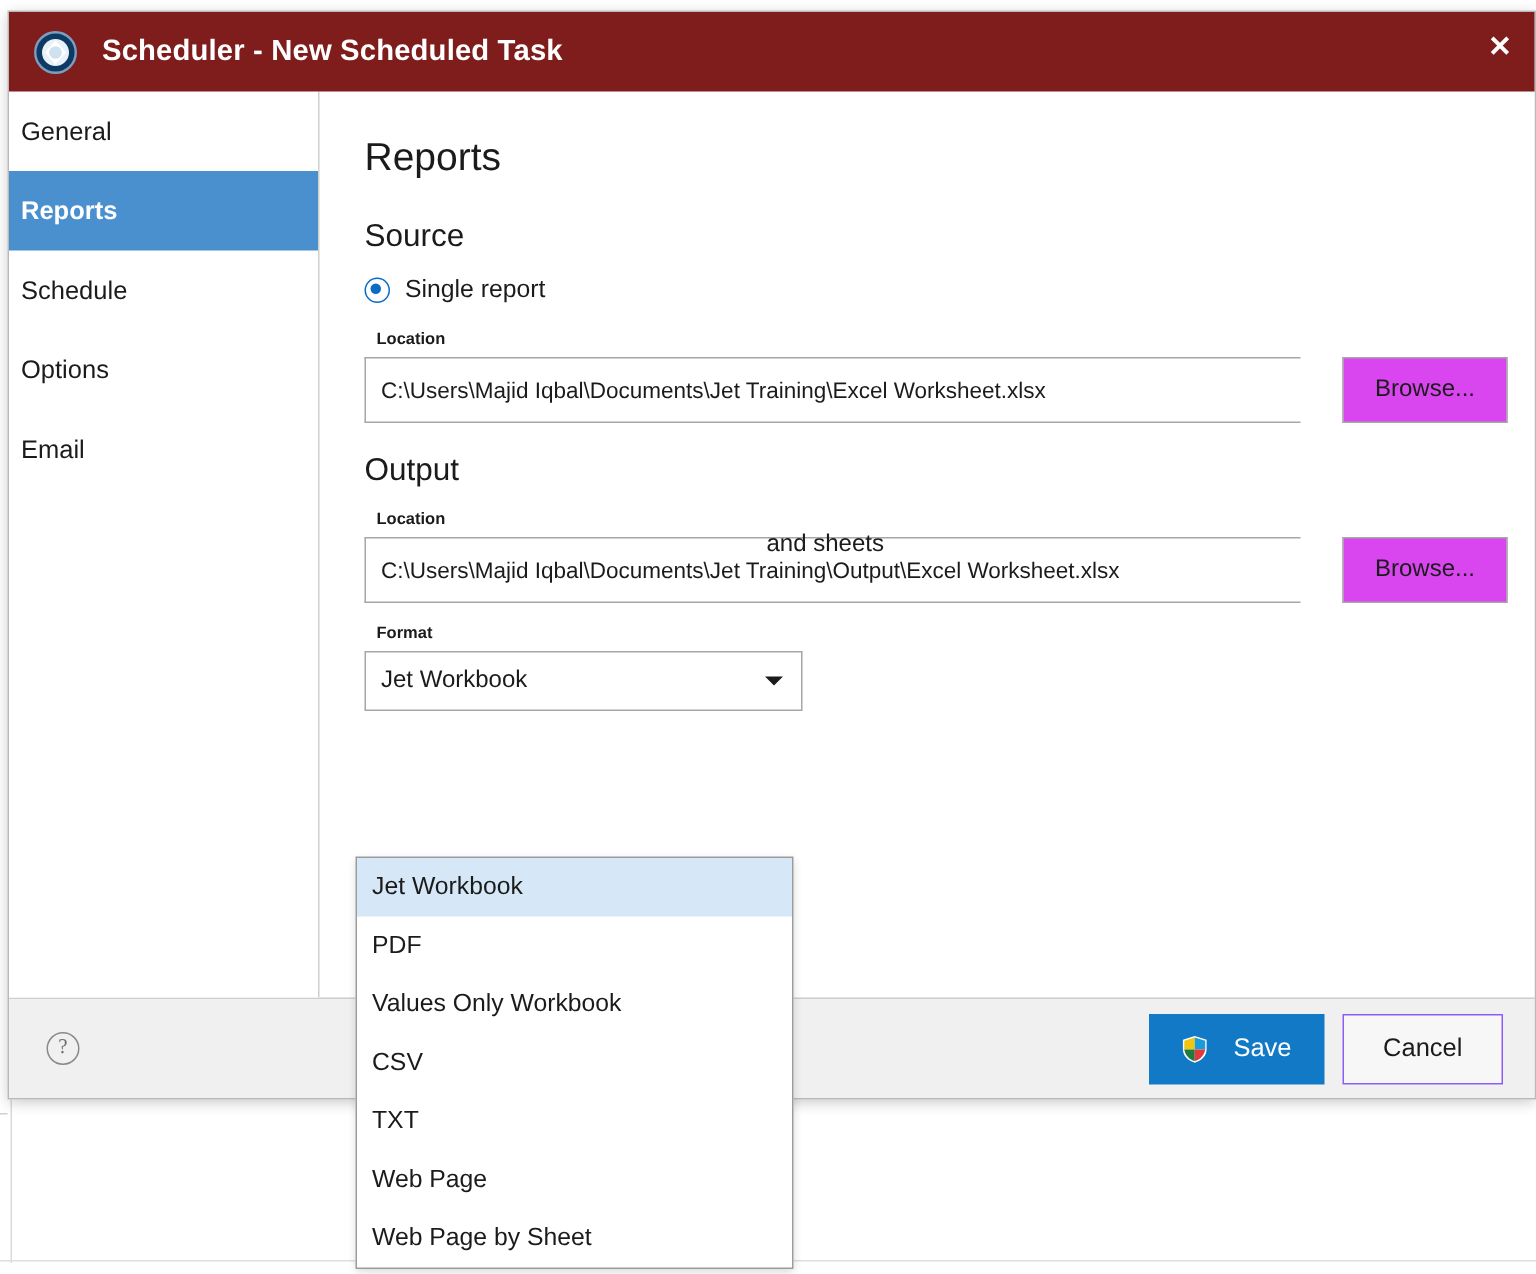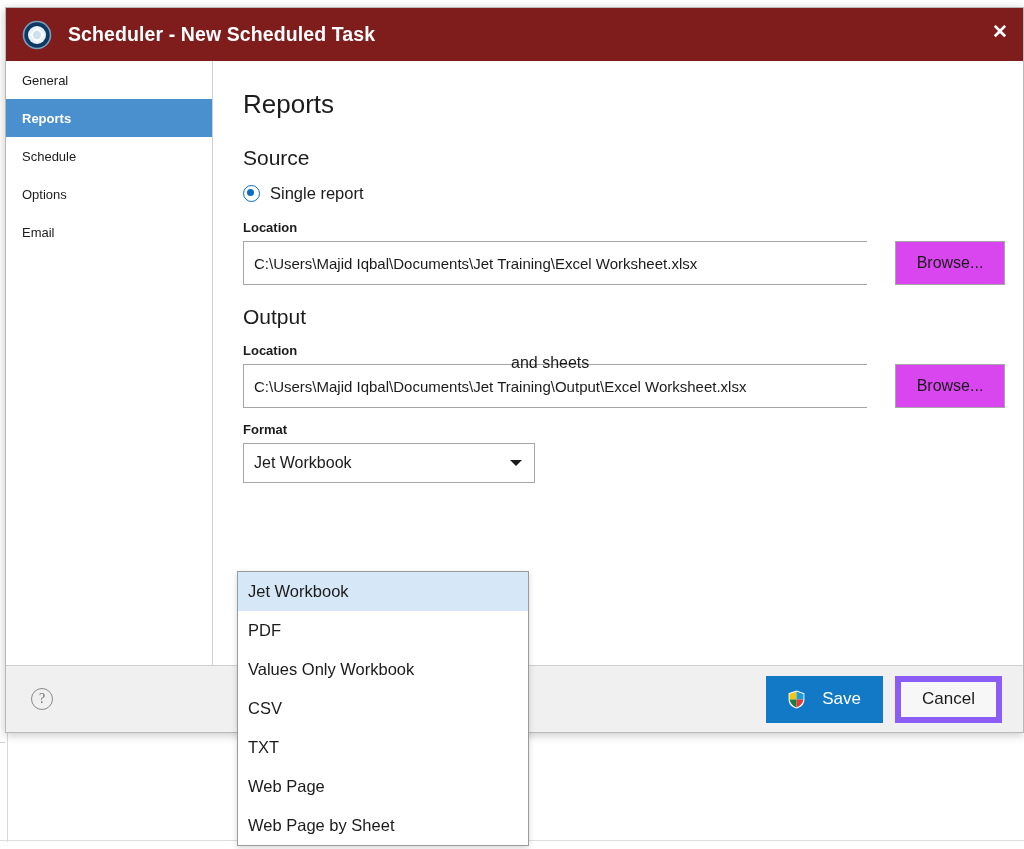--- a/index.html
+++ b/index.html
@@ -119,25 +119,25 @@
   }
   #sidebar {
     width: 207px;
     flex: 0 0 207px;
     background: #ffffff;
     border-right: 1px solid #cfcfcf;
     padding-top: 0px;
     box-sizing: border-box;
   }
   .nav-item {
-    height: 38px;
-    display: flex;
-    align-items: center;
-    padding-left: 16px;
-    font-size: 13px;
+    height: 53px;
+    display: flex;
+    align-items: center;
+    padding-left: 8px;
+    font-size: 17px;
     color: #1b1b1b;
     cursor: pointer;
     box-sizing: border-box;
   }
   .nav-item.selected {
     background: #4a90cf;
     color: #ffffff;
     font-weight: bold;
   }
 
@@ -156,24 +156,24 @@
   .section-title {
     font-size: 21px;
     color: #1b1b1b;
     margin: 0 0 10px 0;
     font-weight: normal;
   }
   .section-title.second {
     margin-top: 20px;
   }
   .field-label {
-    font-size: 13px;
+    font-size: 11px;
     font-weight: bold;
     color: #1b1b1b;
-    margin: 14px 0 6px 0;
+    margin: 14px 0 6px 8px;
   }
 
   
   .radio-row {
     display: flex;
     align-items: center;
     margin-bottom: 2px;
     cursor: pointer;
     height: 26px;
   }
@@ -312,21 +312,21 @@
   .btn-primary {
     background: #1279c6;
     color: #ffffff;
     border: none;
     gap: 17px;
     padding: 0 22px;
   }
   .btn-secondary {
     background: #f7f7f7;
     color: #1b1b1b;
-    border: 6px solid #8b5cf6;
+    border: 1px solid #8b5cf6;
     margin-left: 12px;
   }
   .shield {
     width: 17px;
     height: 19px;
     flex: 0 0 auto;
   }
 
   
   #dropdown {

